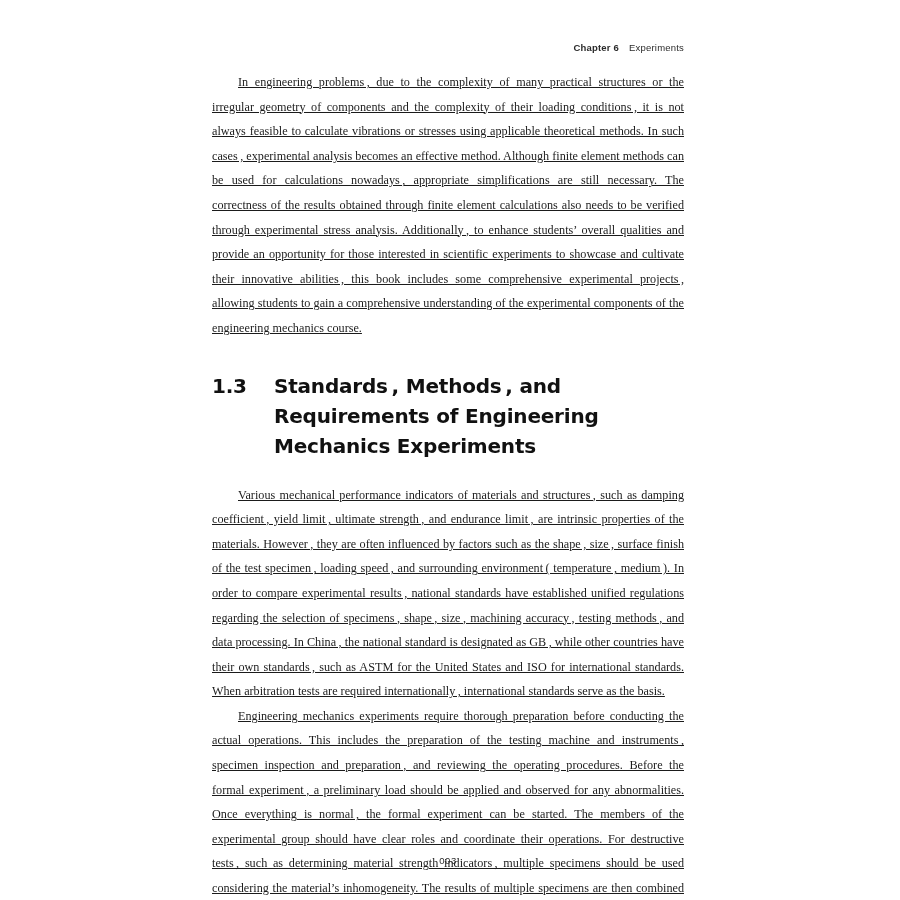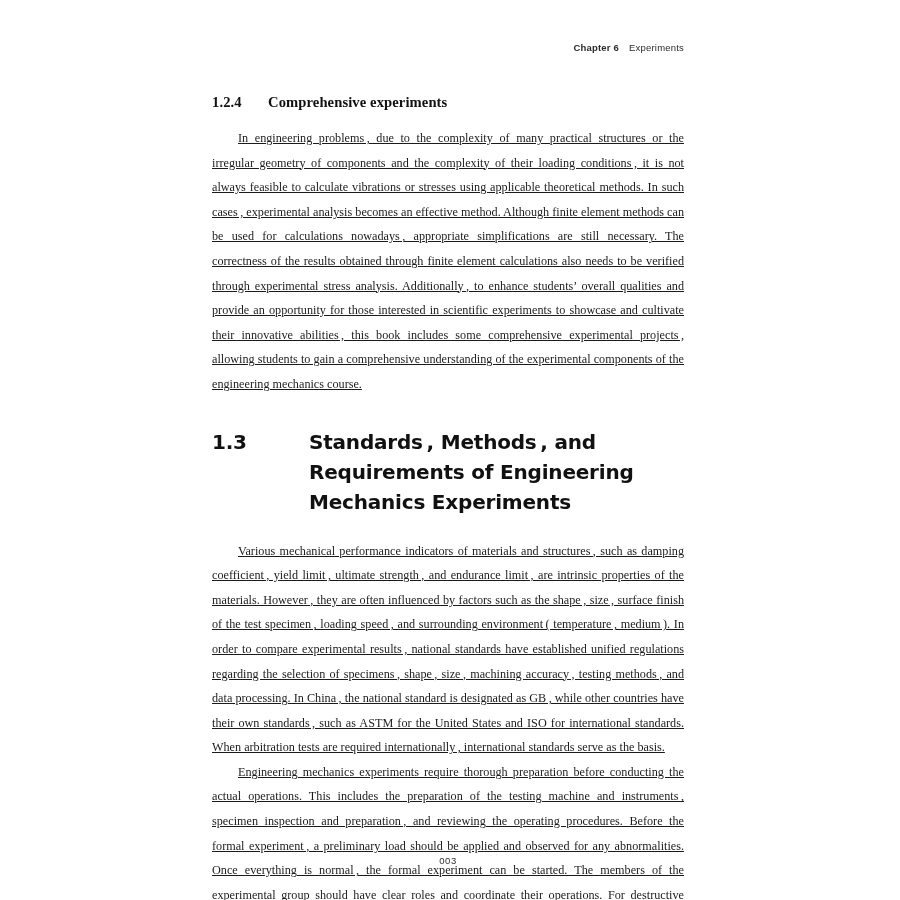--- a/index.html
+++ b/index.html
@@ -98,21 +98,20 @@
     letter-spacing: -0.2px;
     display: flex;
     align-items: flex-start;
   }
   h2.major-heading .num {
     flex: 0 0 auto;
     width: 62px;
   }
   h2.major-heading .title {
     flex: 1 1 auto;
-    margin-left: 35px;
   }
 
   
   .folio {
     position: absolute;
     left: 212px;
     top: 855px;
     width: 472px;
     text-align: center;
     font-family: "Liberation Sans", "DejaVu Sans", sans-serif;
@@ -126,23 +125,20 @@
 
 <div class="page">
 
   <div class="running-header">
     <span class="chap">Chapter 6</span><span class="sep"></span><span>Experiments</span>
   </div>
 
   <div class="column">
 
 
-    <h3 class="sub-heading">
-      <span class="num">1.2.4</span><span>Comprehensive experiments</span>
-    </h3>
 
     <p class="body indent">In engineering problems , due to the complexity of many practical structures or the irregular geometry of components and the complexity of their loading conditions , it is not always feasible to calculate vibrations or stresses using applicable theoretical methods. In such cases , experimental analysis becomes an effective method. Although finite element methods can be used for calculations nowadays , appropriate simplifications are still necessary. The correctness of the results obtained through finite element calculations also needs to be verified through experimental stress analysis. Additionally , to enhance students’ overall qualities and provide an opportunity for those interested in scientific experiments to showcase and cultivate their innovative abilities , this book includes some comprehensive experimental projects , allowing students to gain a comprehensive understanding of the experimental components of the engineering mechanics course.</p>
 
     <h2 class="major-heading">
       <span class="num">1.3</span>
       <span class="title">Standards , Methods , and Requirements of Engineering Mechanics Experiments</span>
     </h2>
 
     <p class="body indent">Various mechanical performance indicators of materials and structures , such as damping coefficient , yield limit , ultimate strength , and endurance limit , are intrinsic properties of the materials. However , they are often influenced by factors such as the shape , size , surface finish of the test specimen , loading speed , and surrounding environment ( temperature , medium ). In order to compare experimental results , national standards have established unified regulations regarding the selection of specimens , shape , size , machining accuracy , testing methods , and data processing. In China , the national standard is designated as GB , while other countries have their own standards , such as ASTM for the United States and ISO for international standards. When arbitration tests are required internationally , international standards serve as the basis.</p>
 

